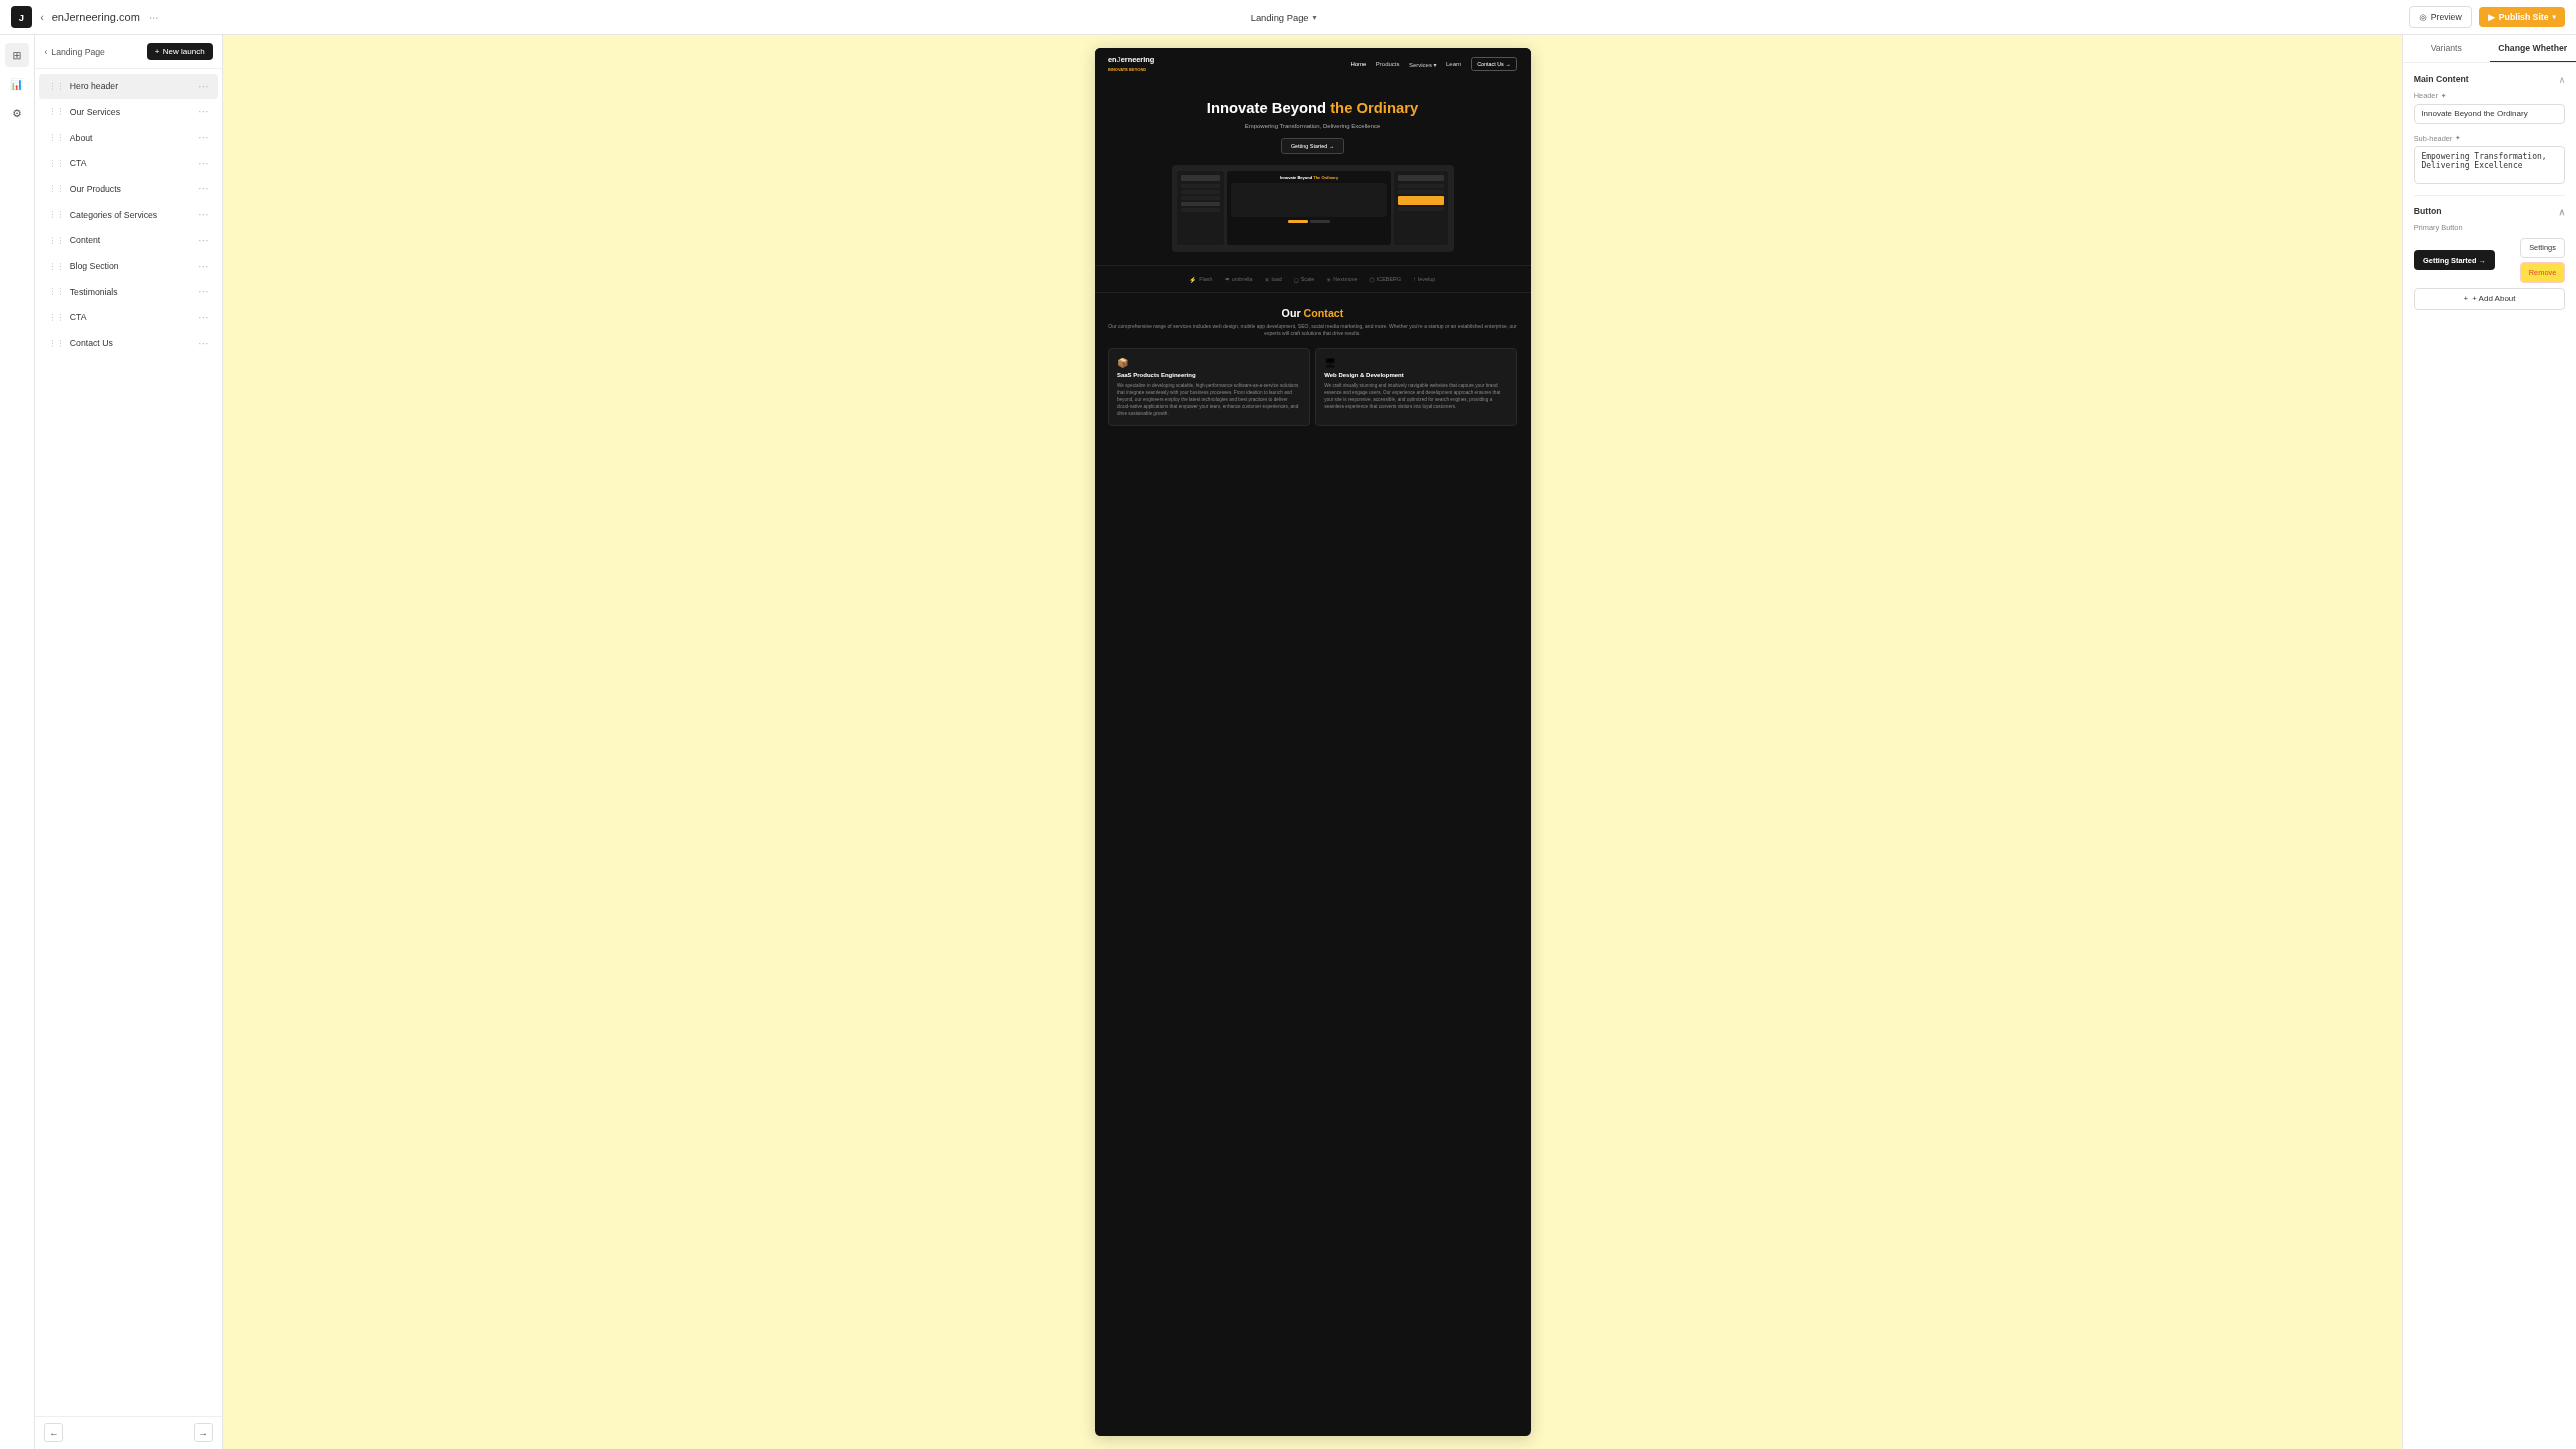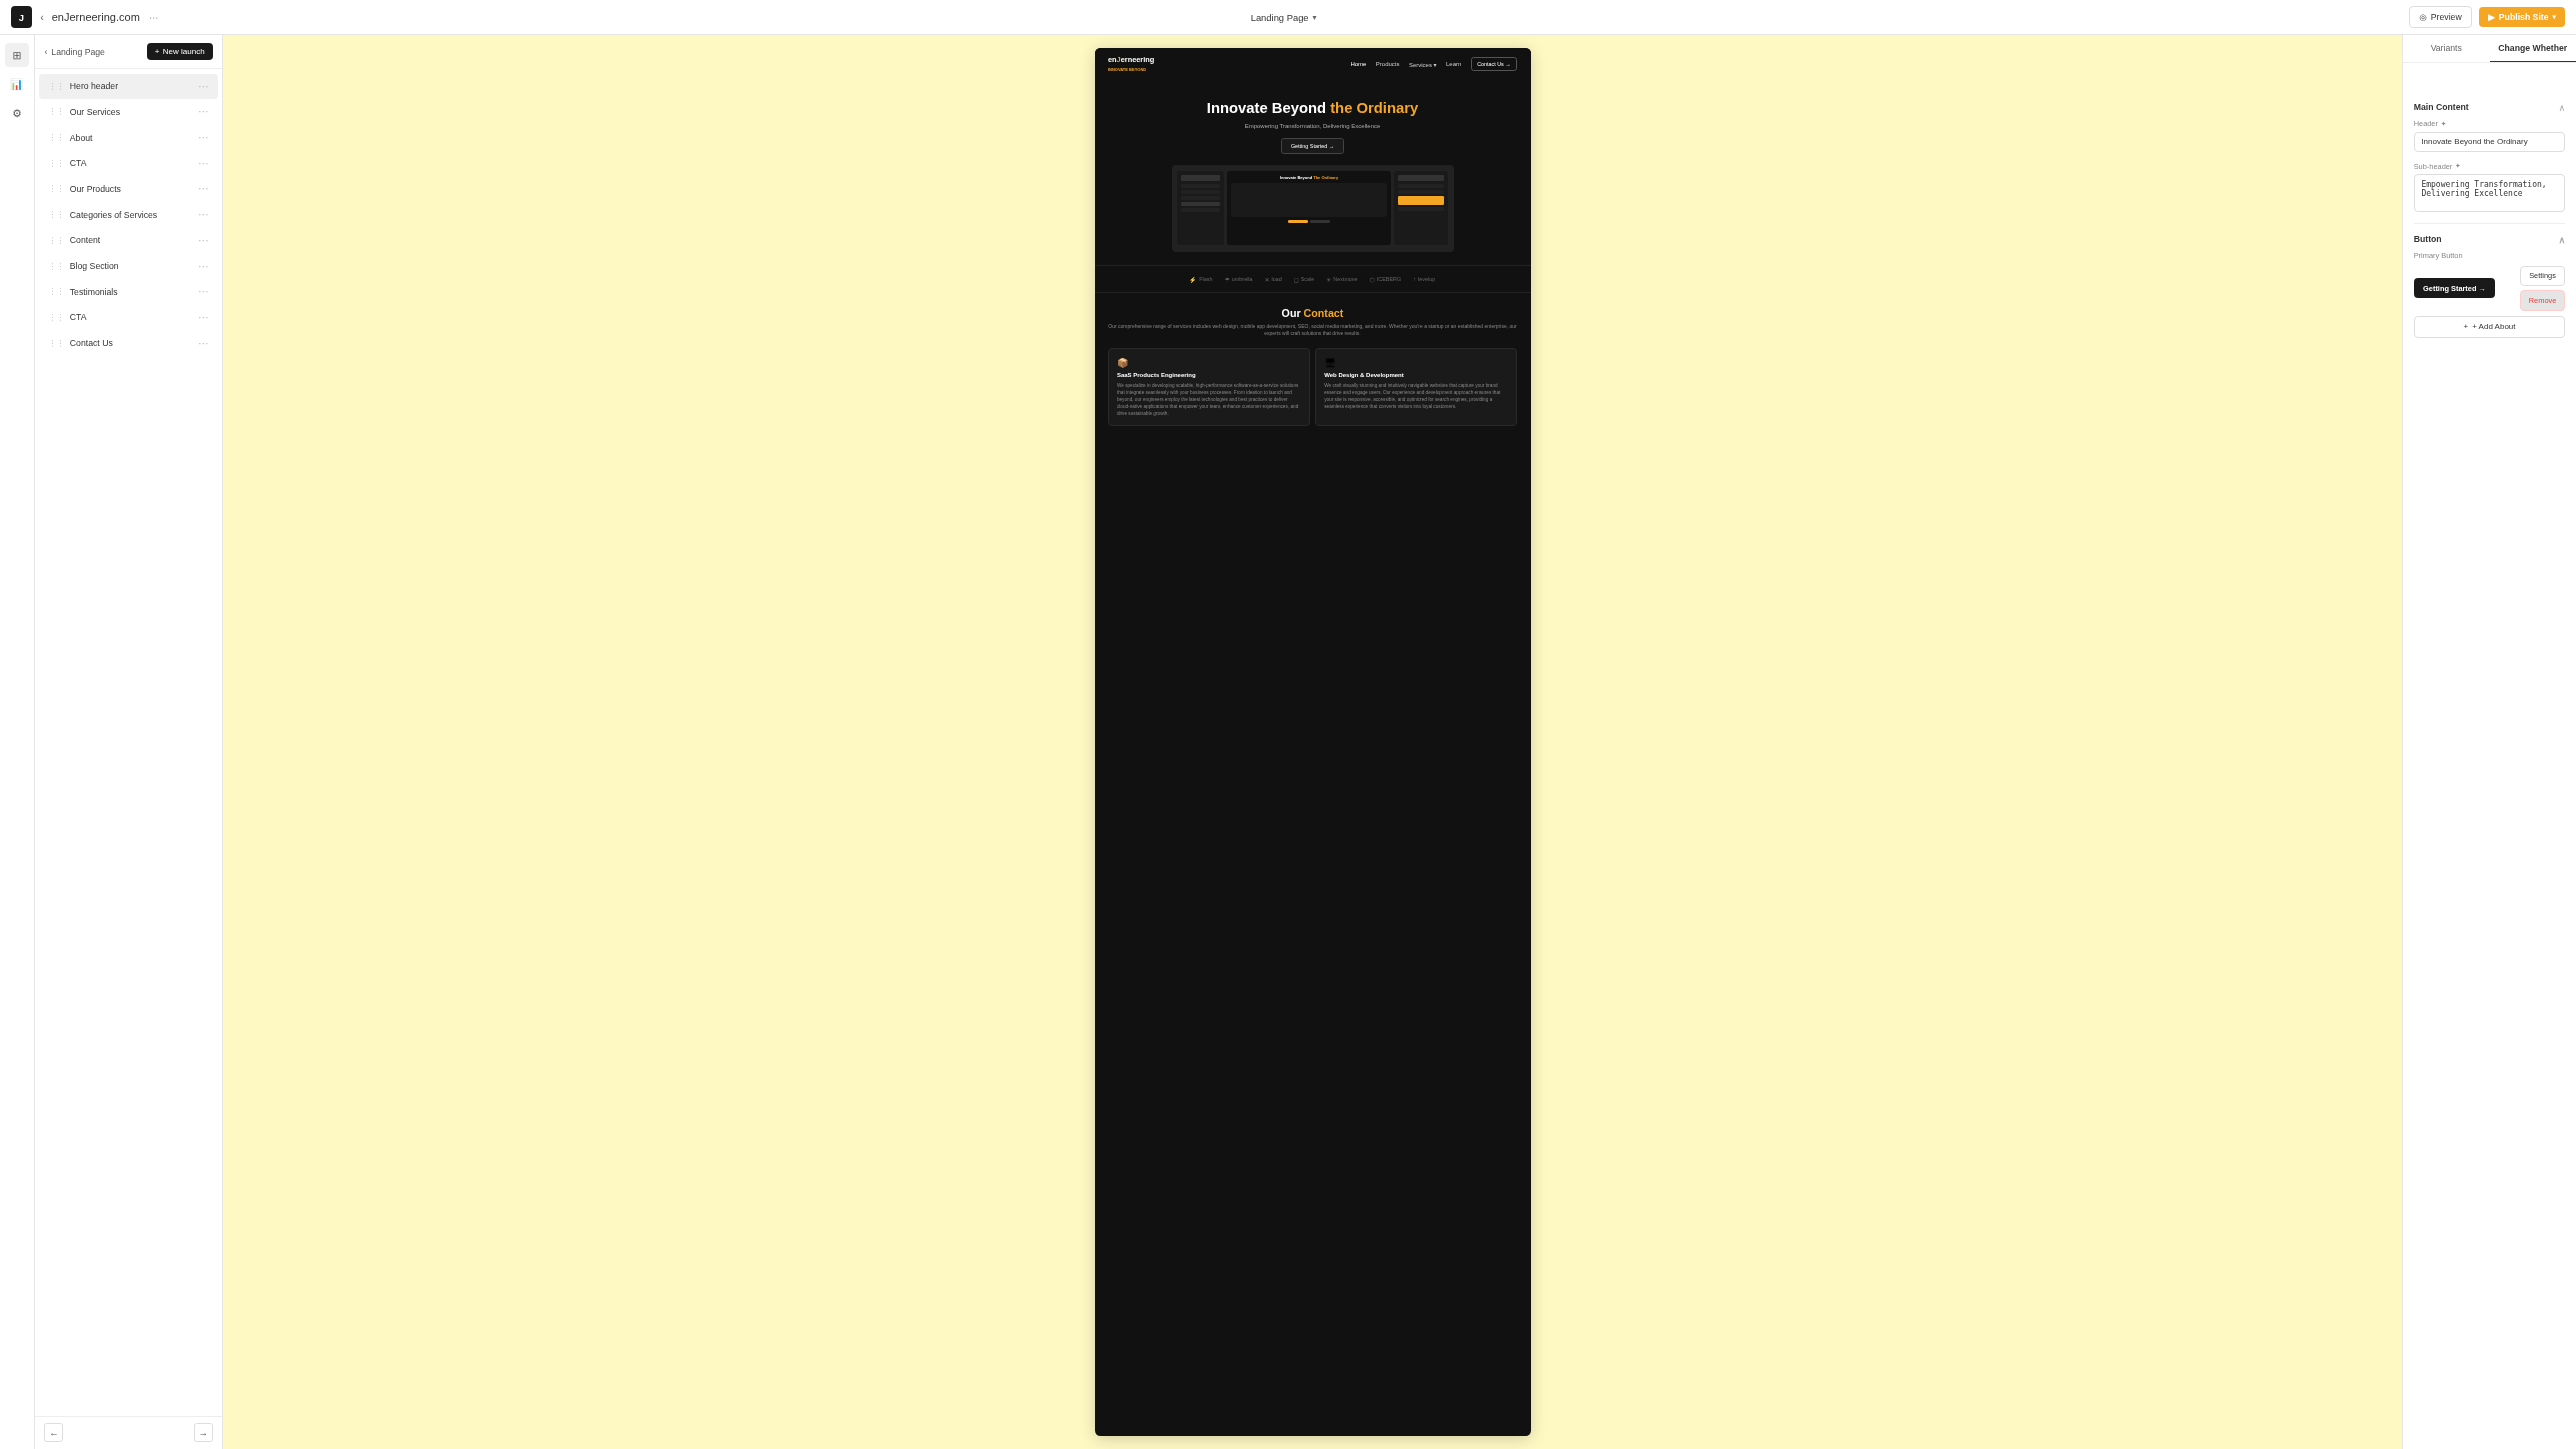--- a/index.html
+++ b/index.html
@@ -74,40 +74,40 @@
     .section-title { text-align: center; font-size: 10.7px; font-weight: 700; color: #fff; margin-bottom: 4px; }
     .section-title .highlight { color: #f5a623; }
     .section-desc { text-align: center; font-size: 5px; color: #888; margin-bottom: 10.7px; line-height: 1.5; }
     .services-grid { display: grid; grid-template-columns: 1fr 1fr; gap: 5.4px; }
     .service-card { background: #1a1a1a; border: 0.7px solid #2a2a2a; border-radius: 4px; padding: 8px; }
     .service-card-icon { font-size: 9.4px; margin-bottom: 4px; }
     .service-card-title { font-size: 6px; font-weight: 700; color: #fff; margin-bottom: 3.4px; }
     .service-card-desc { font-size: 4.7px; color: #888; line-height: 1.5; }
 
     
-    .right-panel { width: 174px; background: #fff; border-left: 0.7px solid #e5e5e5; display: flex; flex-direction: column; flex-shrink: 0; overflow-y: auto; gap: 28px; }
+    .right-panel { width: 174px; background: #fff; border-left: 0.7px solid #e5e5e5; display: flex; flex-direction: column; flex-shrink: 0; overflow-y: auto; }
     .right-panel-tabs { display: flex; border-bottom: 0.7px solid #eee; }
     .right-tab { flex: 1; padding: 8px 0; text-align: center; font-size: 8.7px; color: #666; cursor: pointer; }
     .right-tab.active { color: #333; font-weight: 600; border-bottom: 1.3px solid #333; }
     .right-panel-content { padding: 10.7px; }
     .section-header-row { display: flex; align-items: center; justify-content: space-between; margin-bottom: 6.7px; }
     .section-header-label { font-size: 8.7px; font-weight: 600; color: #333; }
     .section-collapse { color: #aaa; cursor: pointer; font-size: 9.4px; }
     .field-group { margin-bottom: 9.4px; }
     .field-label { display: flex; align-items: center; gap: 2.7px; font-size: 7.4px; color: #888; margin-bottom: 3.4px; }
     .field-magic { color: #888; font-size: 6.7px; }
     .field-input { width: 100%; padding: 4.7px 6.7px; border: 0.7px solid #ddd; border-radius: 4px; font-size: 8px; color: #333; background: #fff; }
     .field-textarea { width: 100%; padding: 4.7px 6.7px; border: 0.7px solid #ddd; border-radius: 4px; font-size: 8px; color: #333; background: #fff; resize: none; height: 38px; }
 
     .button-section { margin-top: 3px; }
     .button-section-label { font-size: 8.7px; font-weight: 600; color: #333; margin-bottom: 6.7px; display: flex; align-items: center; justify-content: space-between; }
     .primary-button-label { font-size: 7.4px; color: #888; margin-bottom: 5.4px; }
     .btn-preview-getting-started { background: #1a1a1a; color: #fff; border: none; padding: 5.4px 9.4px; border-radius: 4px; font-size: 7.4px; font-weight: 600; cursor: pointer; display: flex; align-items: center; gap: 4px; }
     .btn-settings { padding: 4.7px 8px; border: 0.7px solid #ddd; border-radius: 4px; font-size: 7.4px; color: #333; background: #fff; cursor: pointer; }
-    .btn-remove { padding: 4.7px 8px; border: 0.7px solid #ffcccc; border-radius: 4px; font-size: 7.4px; color: #e53e3e; background: #e5e5e5; cursor: pointer; }
+    .btn-remove { padding: 4.7px 8px; border: 0.7px solid #ffcccc; border-radius: 4px; font-size: 7.4px; color: #e53e3e; background: #fde047; cursor: pointer; }
     .button-row { display: flex; align-items: center; justify-content: space-between; gap: 5.4px; margin-bottom: 5.4px; }
     .btn-add-button { display: flex; align-items: center; gap: 4px; padding: 5.4px 9.4px; border: 0.7px solid #ddd; border-radius: 4px; font-size: 8px; color: #333; background: #fff; cursor: pointer; width: 100%; justify-content: center; margin-top: 5.4px; }
     .divider { border: none; border-top: 0.7px solid #eee; margin: 9.4px 0; }
   </style>
 </head>
 <body>
 
 <div class="topbar">
   <div class="topbar-logo">
     <span>J</span>

